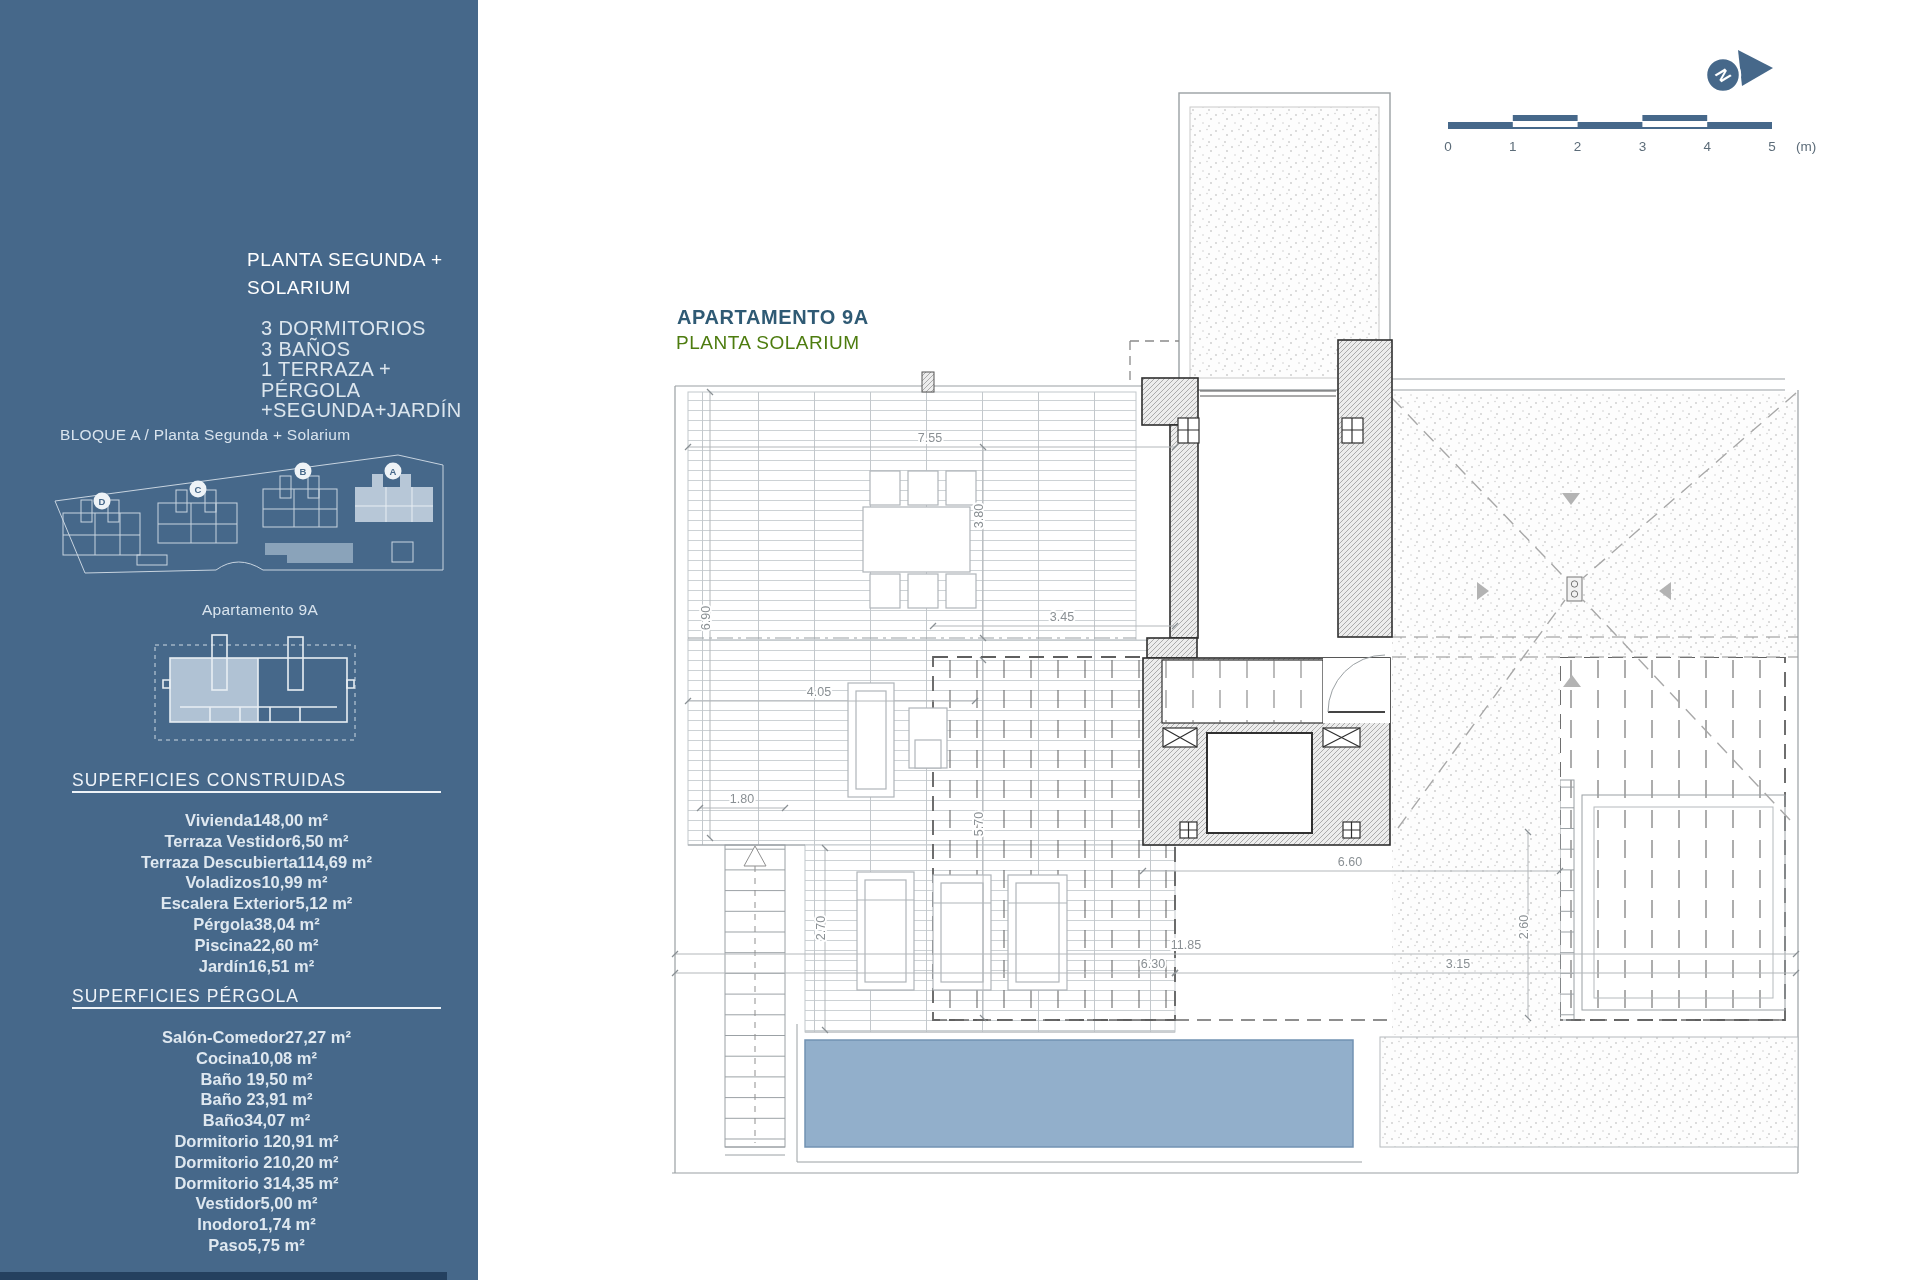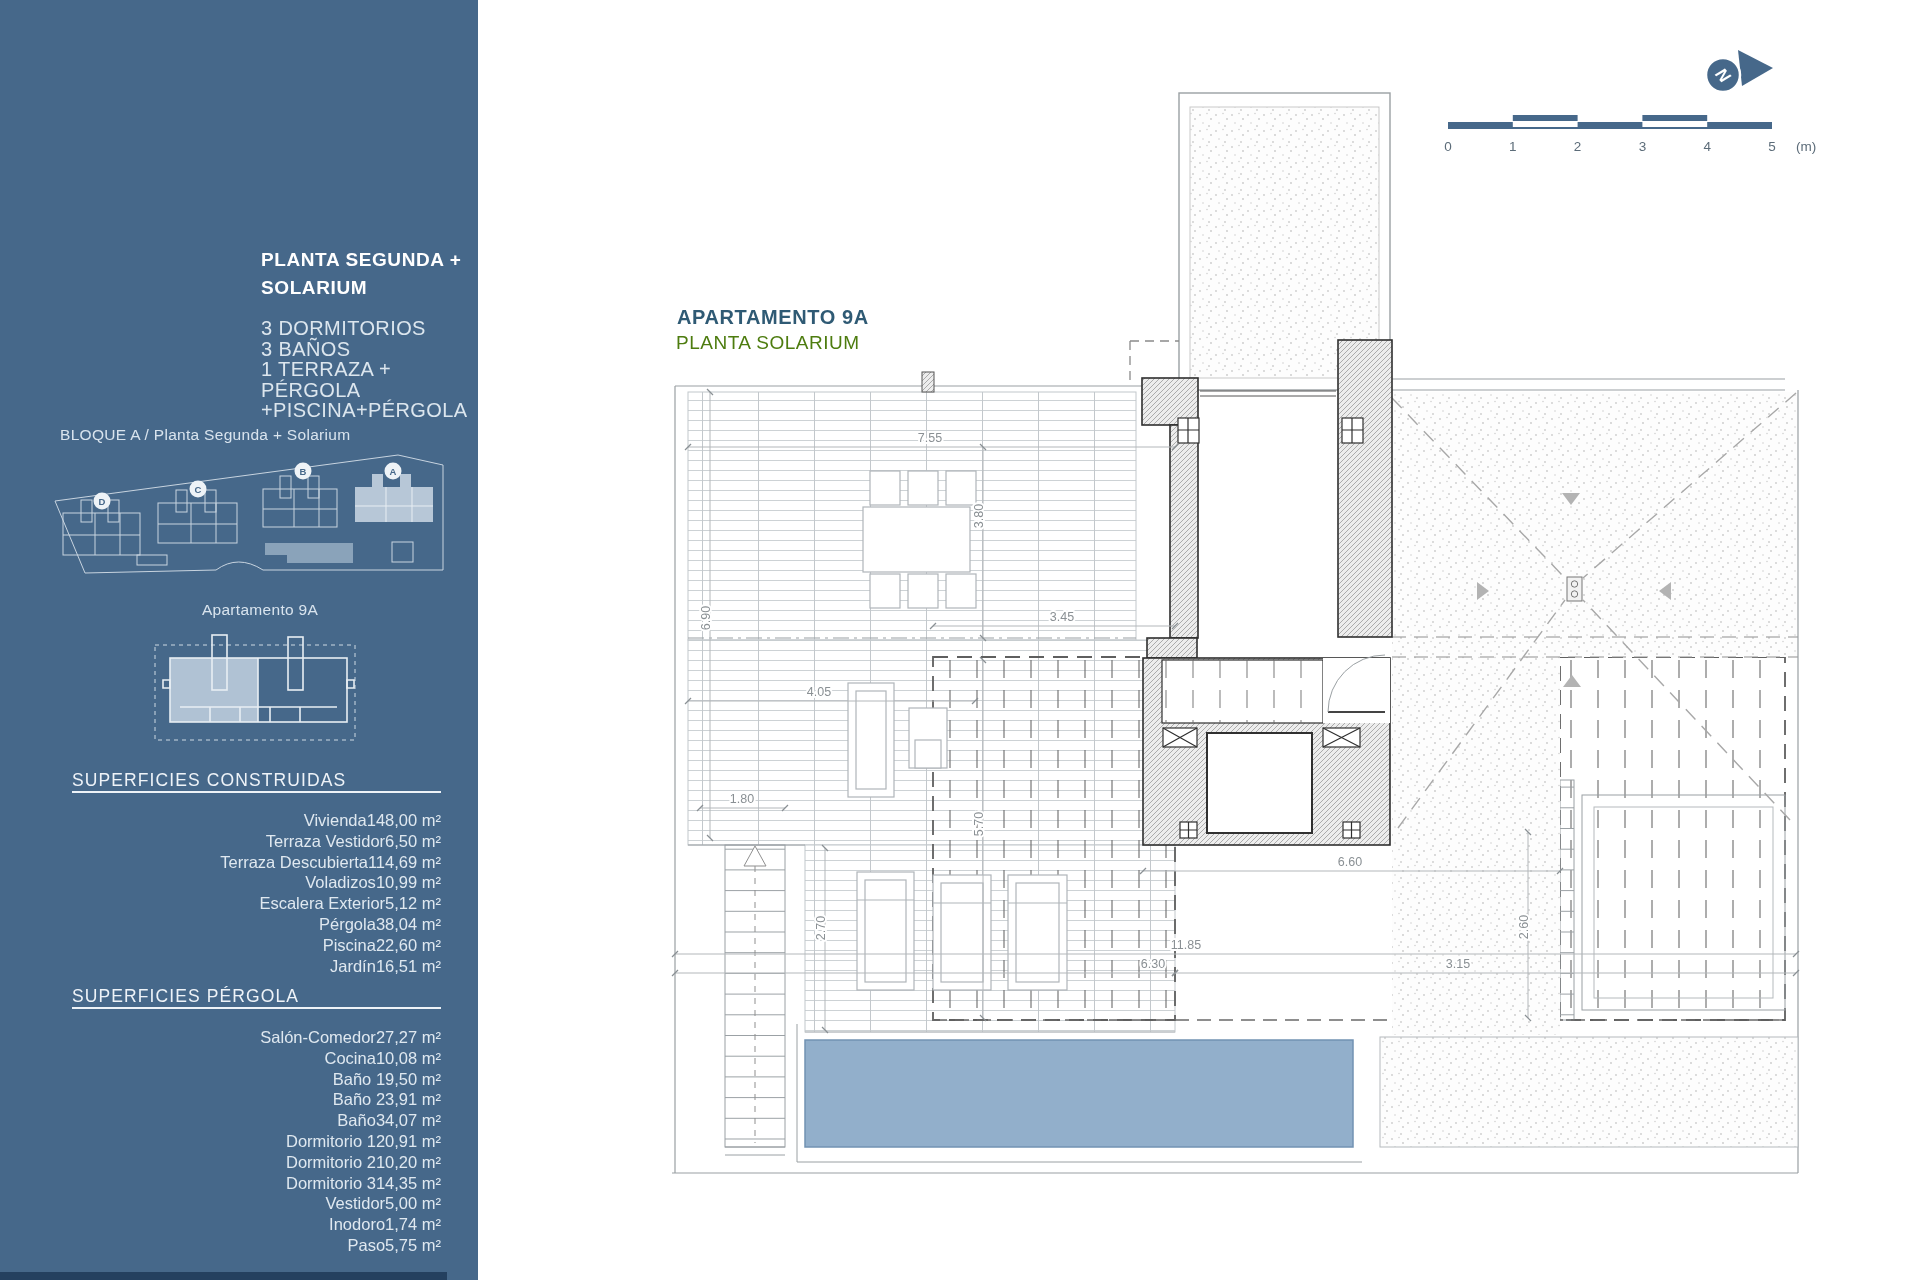--- a/index.html
+++ b/index.html
@@ -1,47 +1,47 @@
 <!DOCTYPE html>
 <html><head>
 <meta charset="utf-8">
 <style>
   html,body{margin:0;padding:0;background:#fff;}
   body{width:1920px;height:1280px;position:relative;font-family:"Liberation Sans",sans-serif;overflow:hidden;}
   .sidebar{position:absolute;left:0;top:0;width:478px;height:1280px;background:#46688a;color:#dfe8f0;}
   .sb-abs{position:absolute;}
-  .sb-title{left:261px;top:246px;font-size:19px;font-weight:bold;color:#ffffff;letter-spacing:.6px;line-height:28px;white-space:pre-line;}
+  .sb-title{left:247px;top:246px;font-size:19px;font-weight:normal;color:#ffffff;letter-spacing:.6px;line-height:28px;white-space:pre-line;}
   .sb-program{left:261px;top:318px;font-size:20px;letter-spacing:.4px;line-height:20.5px;color:#dce6ee;}
   .sb-block-label{left:60px;top:426px;width:380px;font-size:15.5px;color:#d9e4ee;letter-spacing:.3px;}
   .sb-apt-label{left:100px;top:601px;width:320px;text-align:center;font-size:15.5px;color:#d9e4ee;letter-spacing:.3px;}
   .sb-heading{left:72px;font-size:17.5px;letter-spacing:1.1px;color:#eef3f8;}
   .sb-rule{left:72px;width:369px;height:2px;background:#eef3f8;}
   .sb-table{left:72px;width:369px;font-size:16.5px;color:#dfe8f0;}
-  .sb-table .row{display:flex;justify-content:flex-end;line-height:20.8px;}
+  .sb-table .row{display:flex;justify-content:center;line-height:20.8px;font-weight:bold;}
   .accent-strip{left:0;top:1272px;width:447px;height:8px;background:#24405f;}
   .main-title{position:absolute;left:677px;top:306px;font-size:20px;font-weight:bold;color:#2f5a74;letter-spacing:.6px;}
   .main-subtitle{position:absolute;left:676px;top:332px;font-size:19px;color:#4d7c0f;letter-spacing:.5px;}
   svg text{font-family:"Liberation Sans",sans-serif;}
   .dim{font-size:12.5px;fill:#8a9094;paint-order:stroke;stroke:#ffffff;stroke-width:4px;stroke-linejoin:round;}
   .scale-label{font-size:13.5px;fill:#5c6c79;}
   .blk-letter{font-size:9.5px;fill:#46688a;font-weight:bold;}
 </style>
 </head>
 <body>
 
 <aside class="sidebar">
   <div class="sb-abs sb-title">PLANTA SEGUNDA +
 SOLARIUM</div>
 
   <div class="sb-abs sb-program">
 
   <div>3 DORMITORIOS</div>
       <div>3 BAÑOS</div>
       <div>1 TERRAZA + PÉRGOLA</div>
-      <div>+PISCINA+PÉRGOLA</div>
+      <div>+SEGUNDA+JARDÍN</div>
     </div>
 
   <div class="sb-abs sb-block-label">BLOQUE A / Planta Segunda + Solarium</div>
 
   <svg class="sb-abs" style="left:48px;top:450px" width="404" height="132" viewBox="0 0 404 132">
     <g stroke="#d6e0e9" fill="none" stroke-width="1" opacity="0.9">
       <path d="M7,51 L350,5 L395,15 L395,120 L215,120 Q190,104 168,120 L37,123 Z"></path>
       <g>
         <rect x="15" y="63" width="77" height="42"></rect>
           <rect x="33" y="50" width="11" height="22"></rect>

